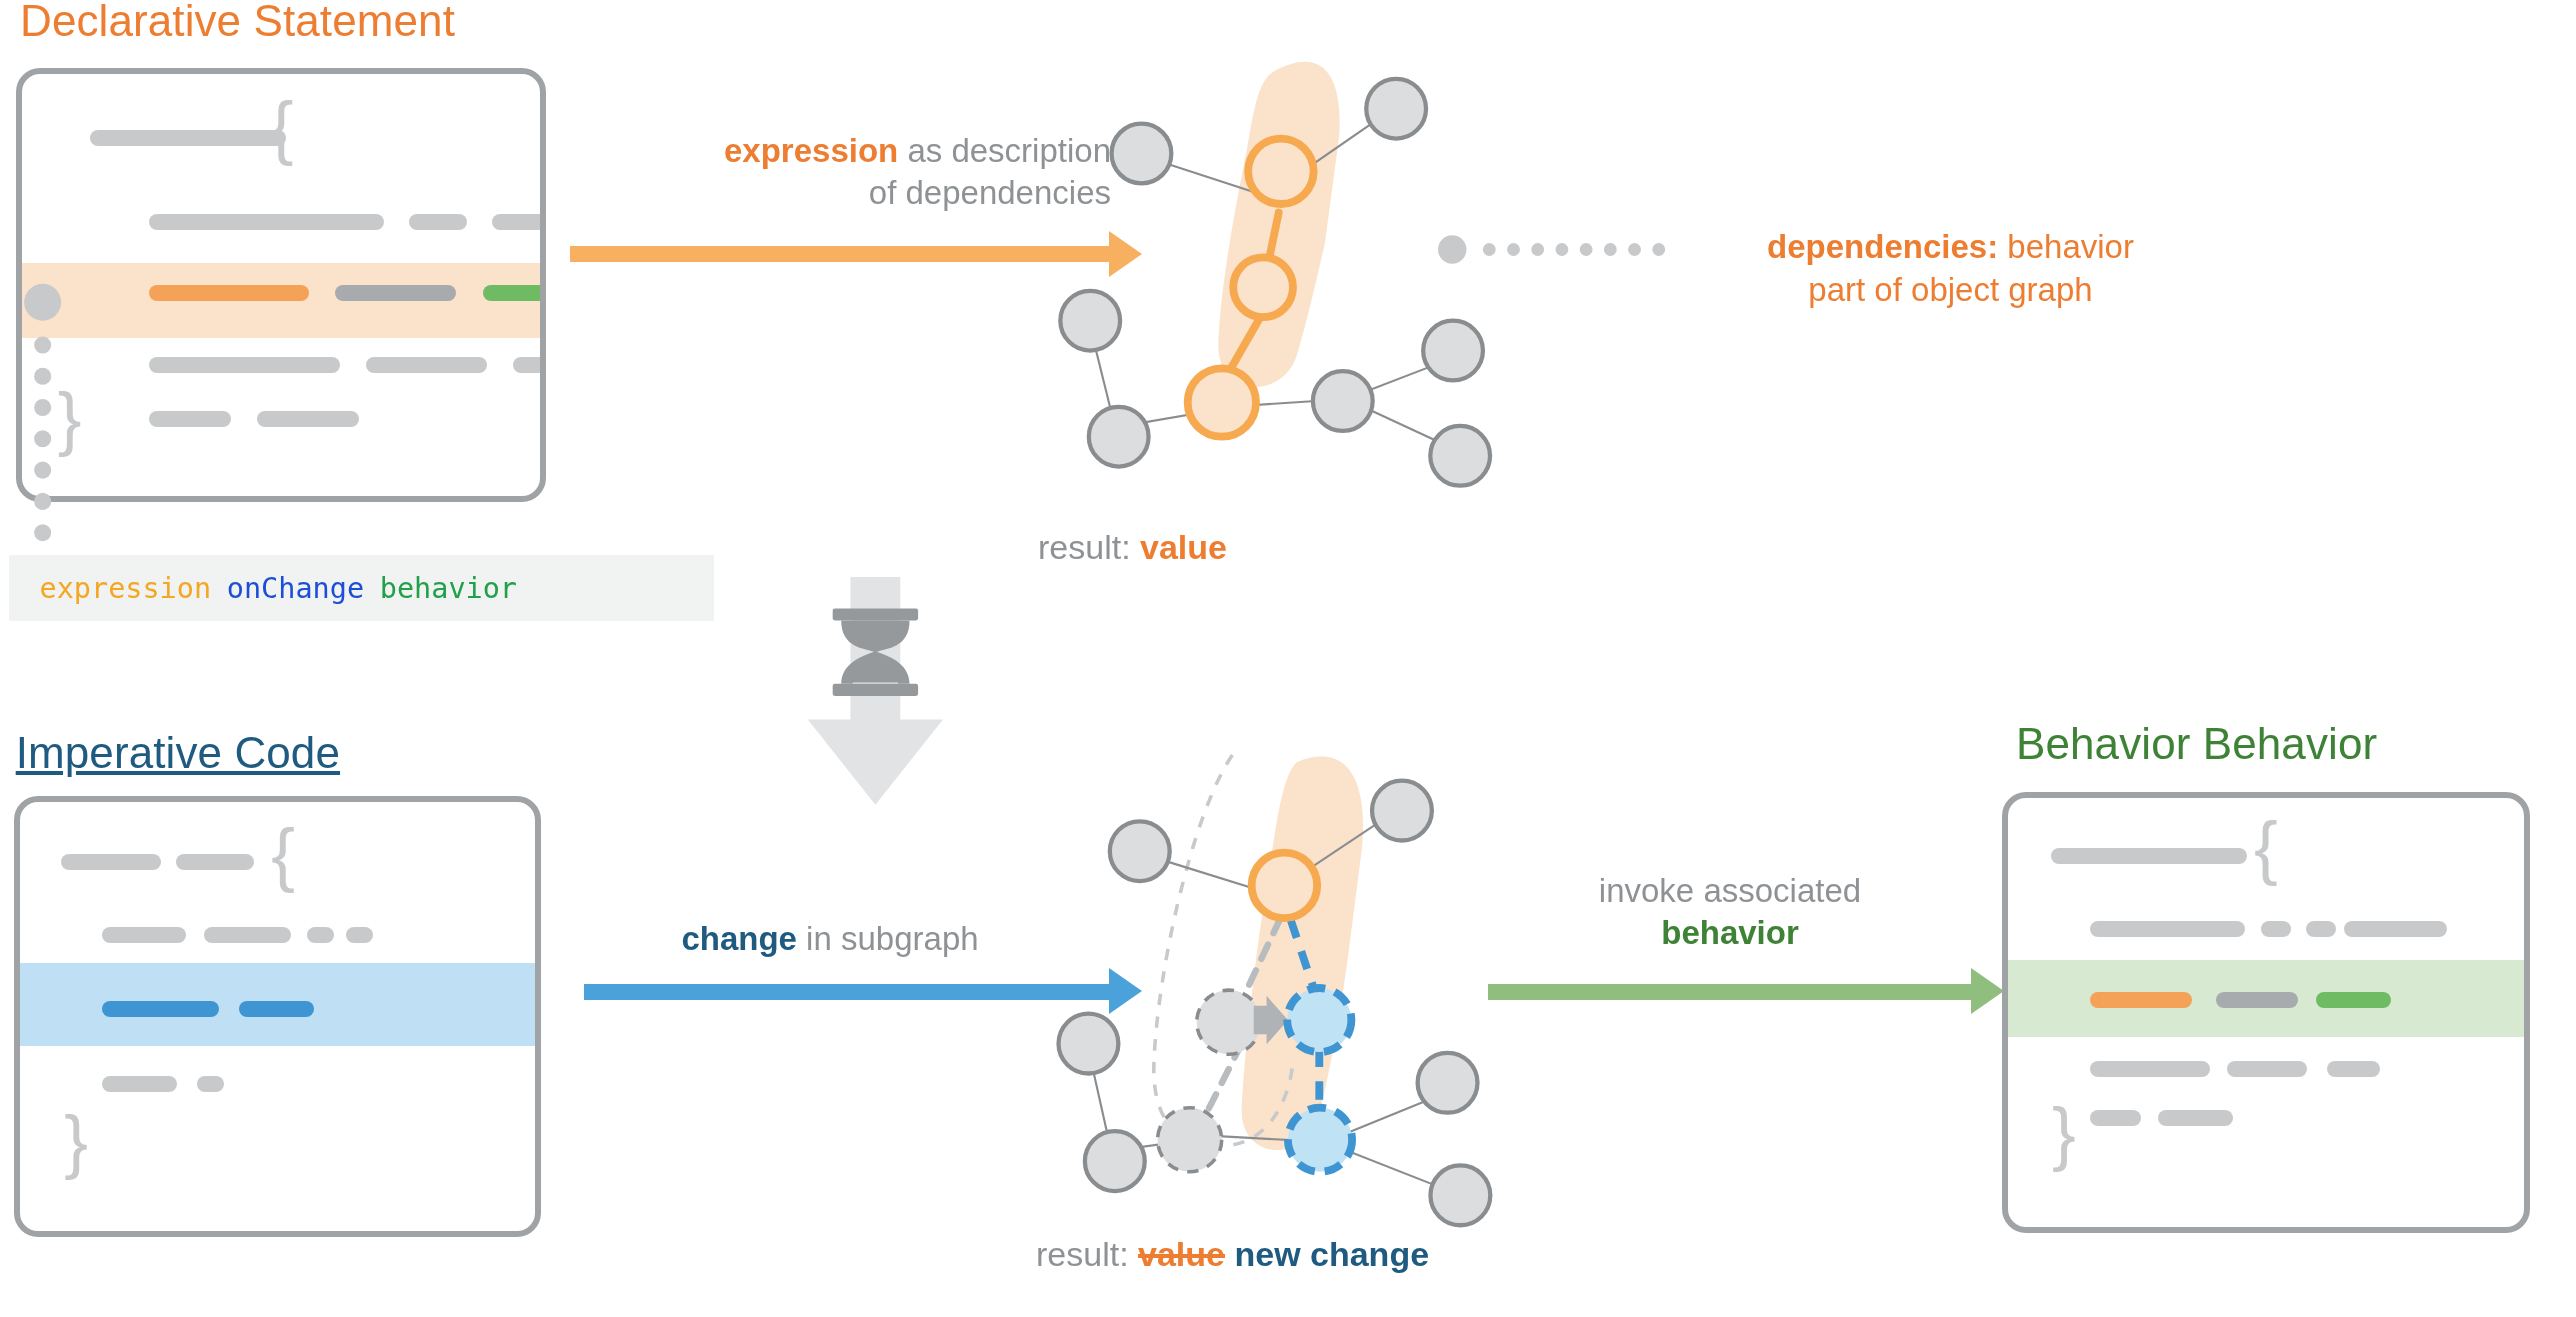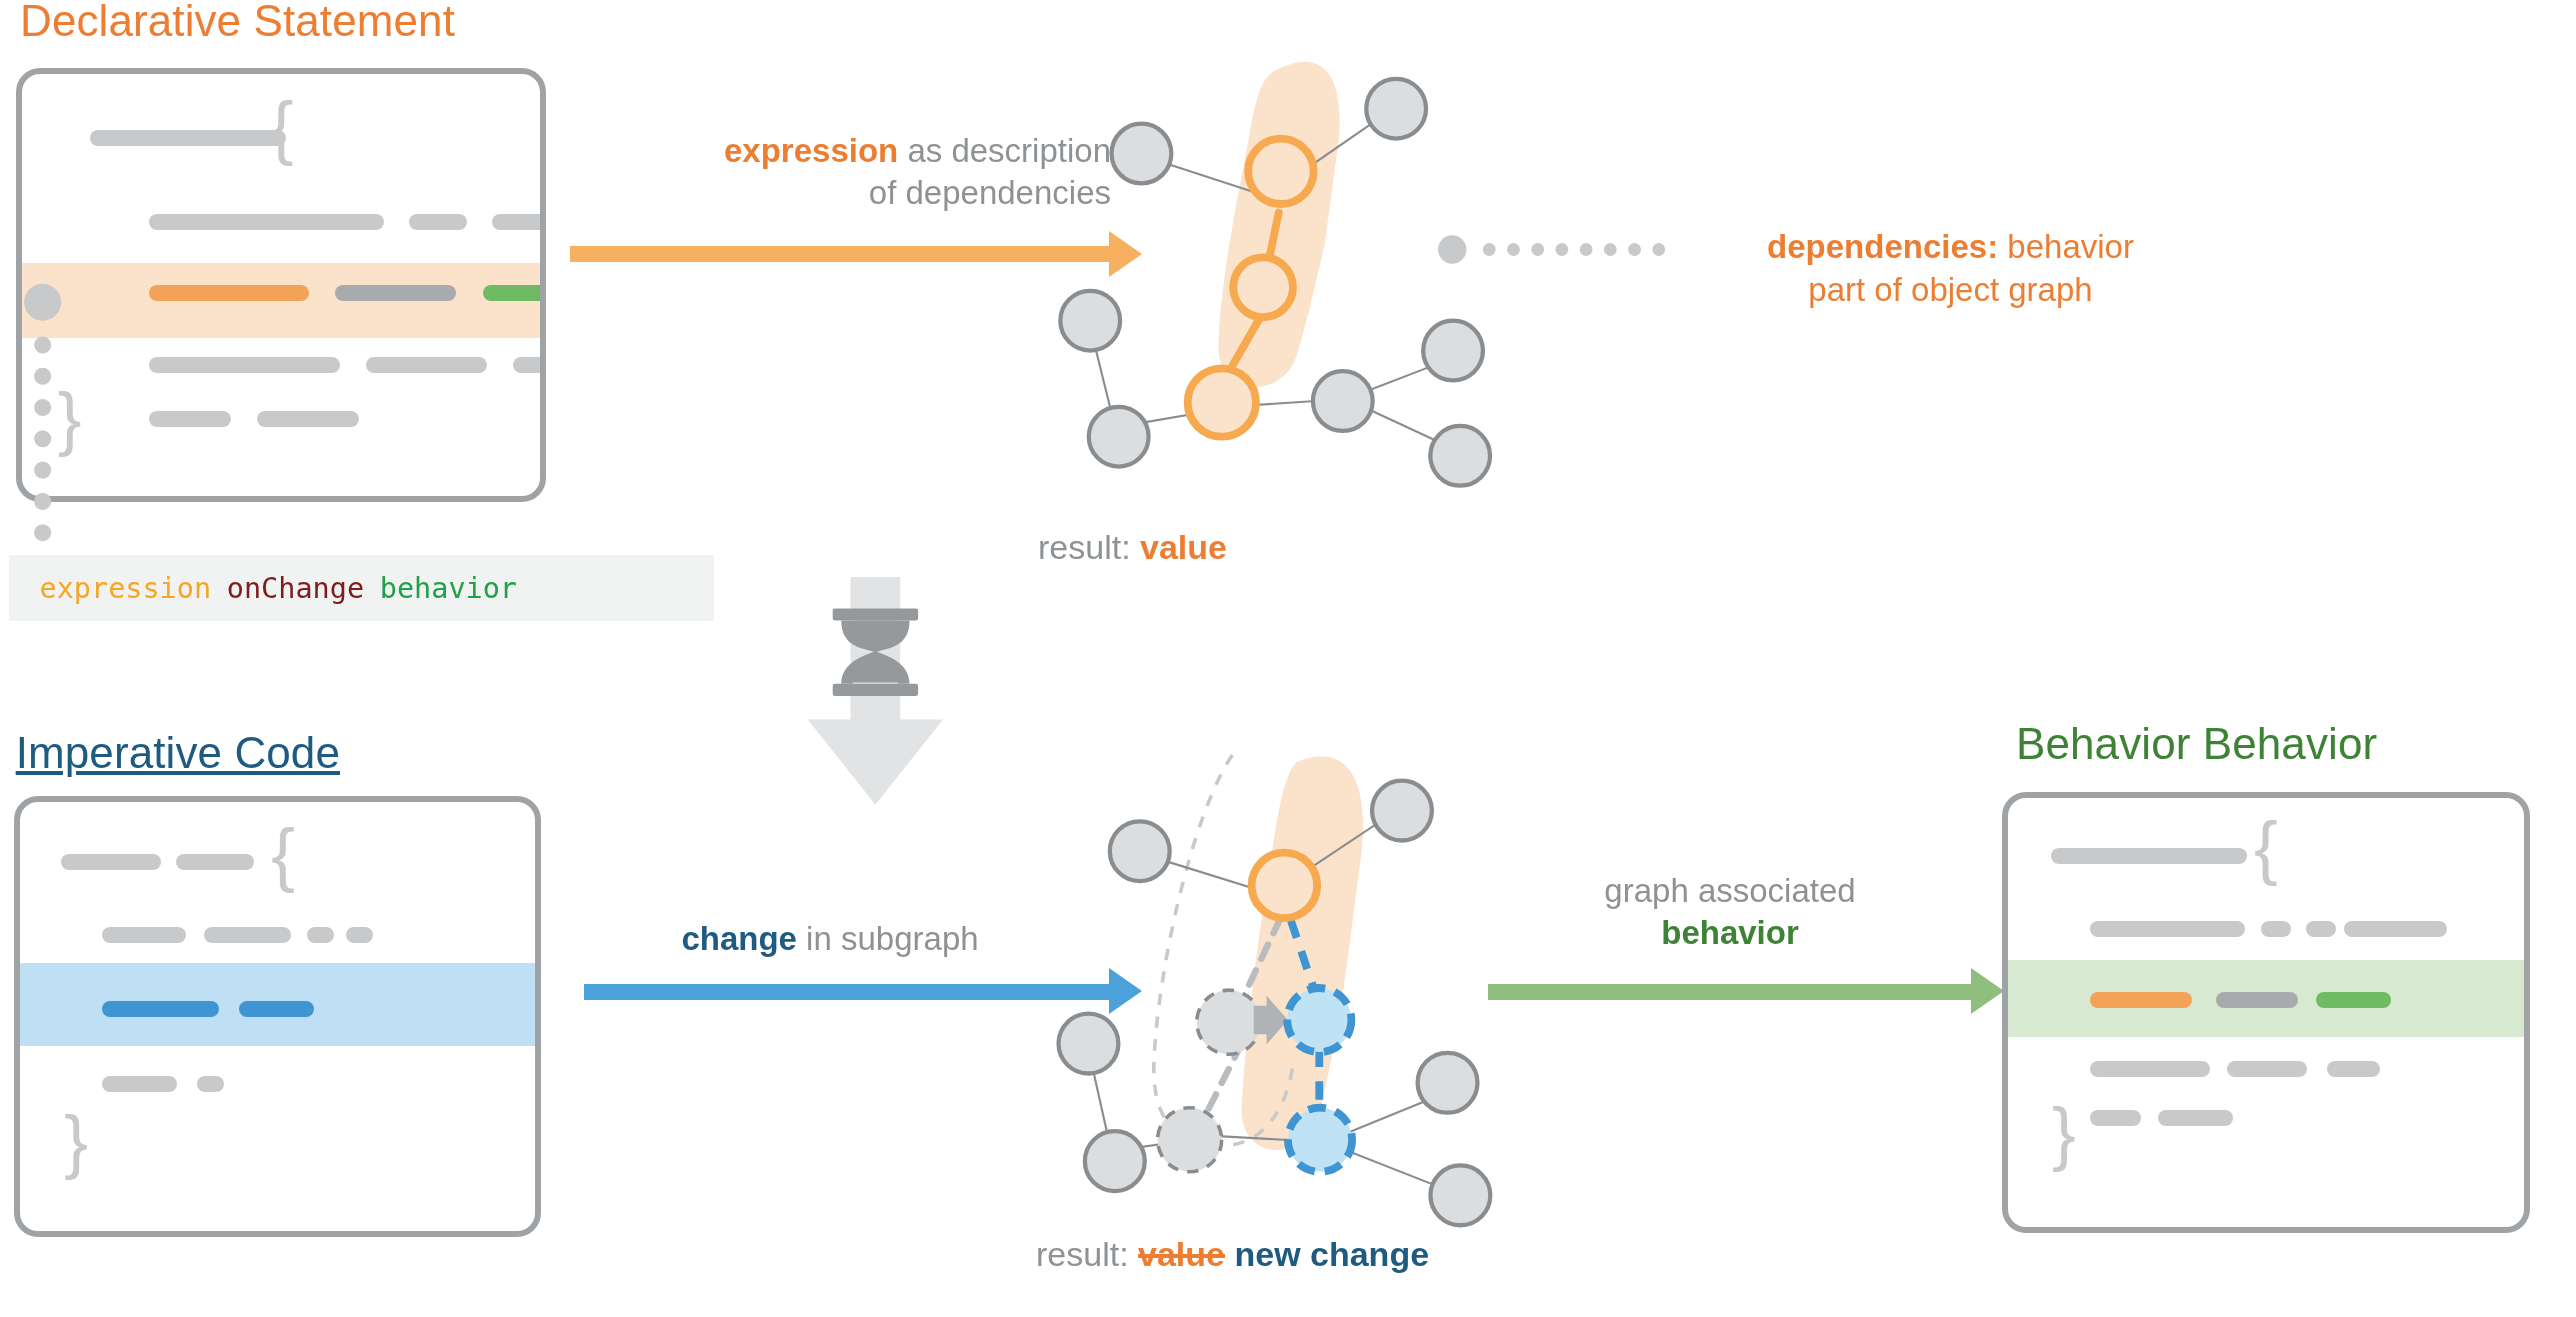--- a/index.html
+++ b/index.html
@@ -54,21 +54,21 @@
   .b-green{color:#3E8236;}
 
   
   .chip{
     position:absolute;background:#F1F2F2;
     font-family:"DejaVu Sans Mono","Liberation Mono",monospace;
     font-size:28.5px;white-space:nowrap;
     display:flex;align-items:center;
   }
   .chip .o{color:#F5A623;}
-  .chip .k{color:#7f1d1d;}
+  .chip .k{color:#1d4ed8;}
   .chip .g{color:#21A04A;}
   .chip .sp{display:inline-block;width:15.7px;}
 
   
   .dep-label{position:absolute;color:#ED7D31;font-size:33px;line-height:1.3;text-align:left;}
   .dep-label b{font-weight:700;}
 
   
   .result{position:absolute;font-size:34px;color:#8E9295;white-space:nowrap;}
   .result .v-orange{color:#ED7D31;font-weight:700;}
@@ -284,21 +284,21 @@
     <circle cx="392" cy="372" r="45"></circle>
     <circle cx="393" cy="540" r="45"></circle>
   </g>
 </svg>
 
 <div class="result" style="left:1036px;top:1235px;">
   <span>result: </span><span class="v-strike">value</span><span>&nbsp;</span><span class="v-blue">new change</span>
 </div>
 
 <div class="arr-label" style="left:1488px;top:870px;width:484px;text-align:center;">
-  <span>graph associated</span><br>
+  <span>invoke associated</span><br>
   <b class="b-green">behavior</b>
 </div>
 <div class="ar-body" style="left:1488px;top:984px;width:484px;background:#90BE7E;"></div>
 <div class="ar-head" style="left:1971px;top:968px;border-left-color:#90BE7E;border-width:23.5px 0 23.5px 33px;"></div>
 
 <div class="abs panel-title t-green" style="left:2016px;top:719px;">Behavior Behavior</div>
 
 <div class="abs card" style="left:2002px;top:792px;width:528px;height:441px;">
   <div class="hl-band hl-green" style="top:162px;height:77px;"></div>
 

